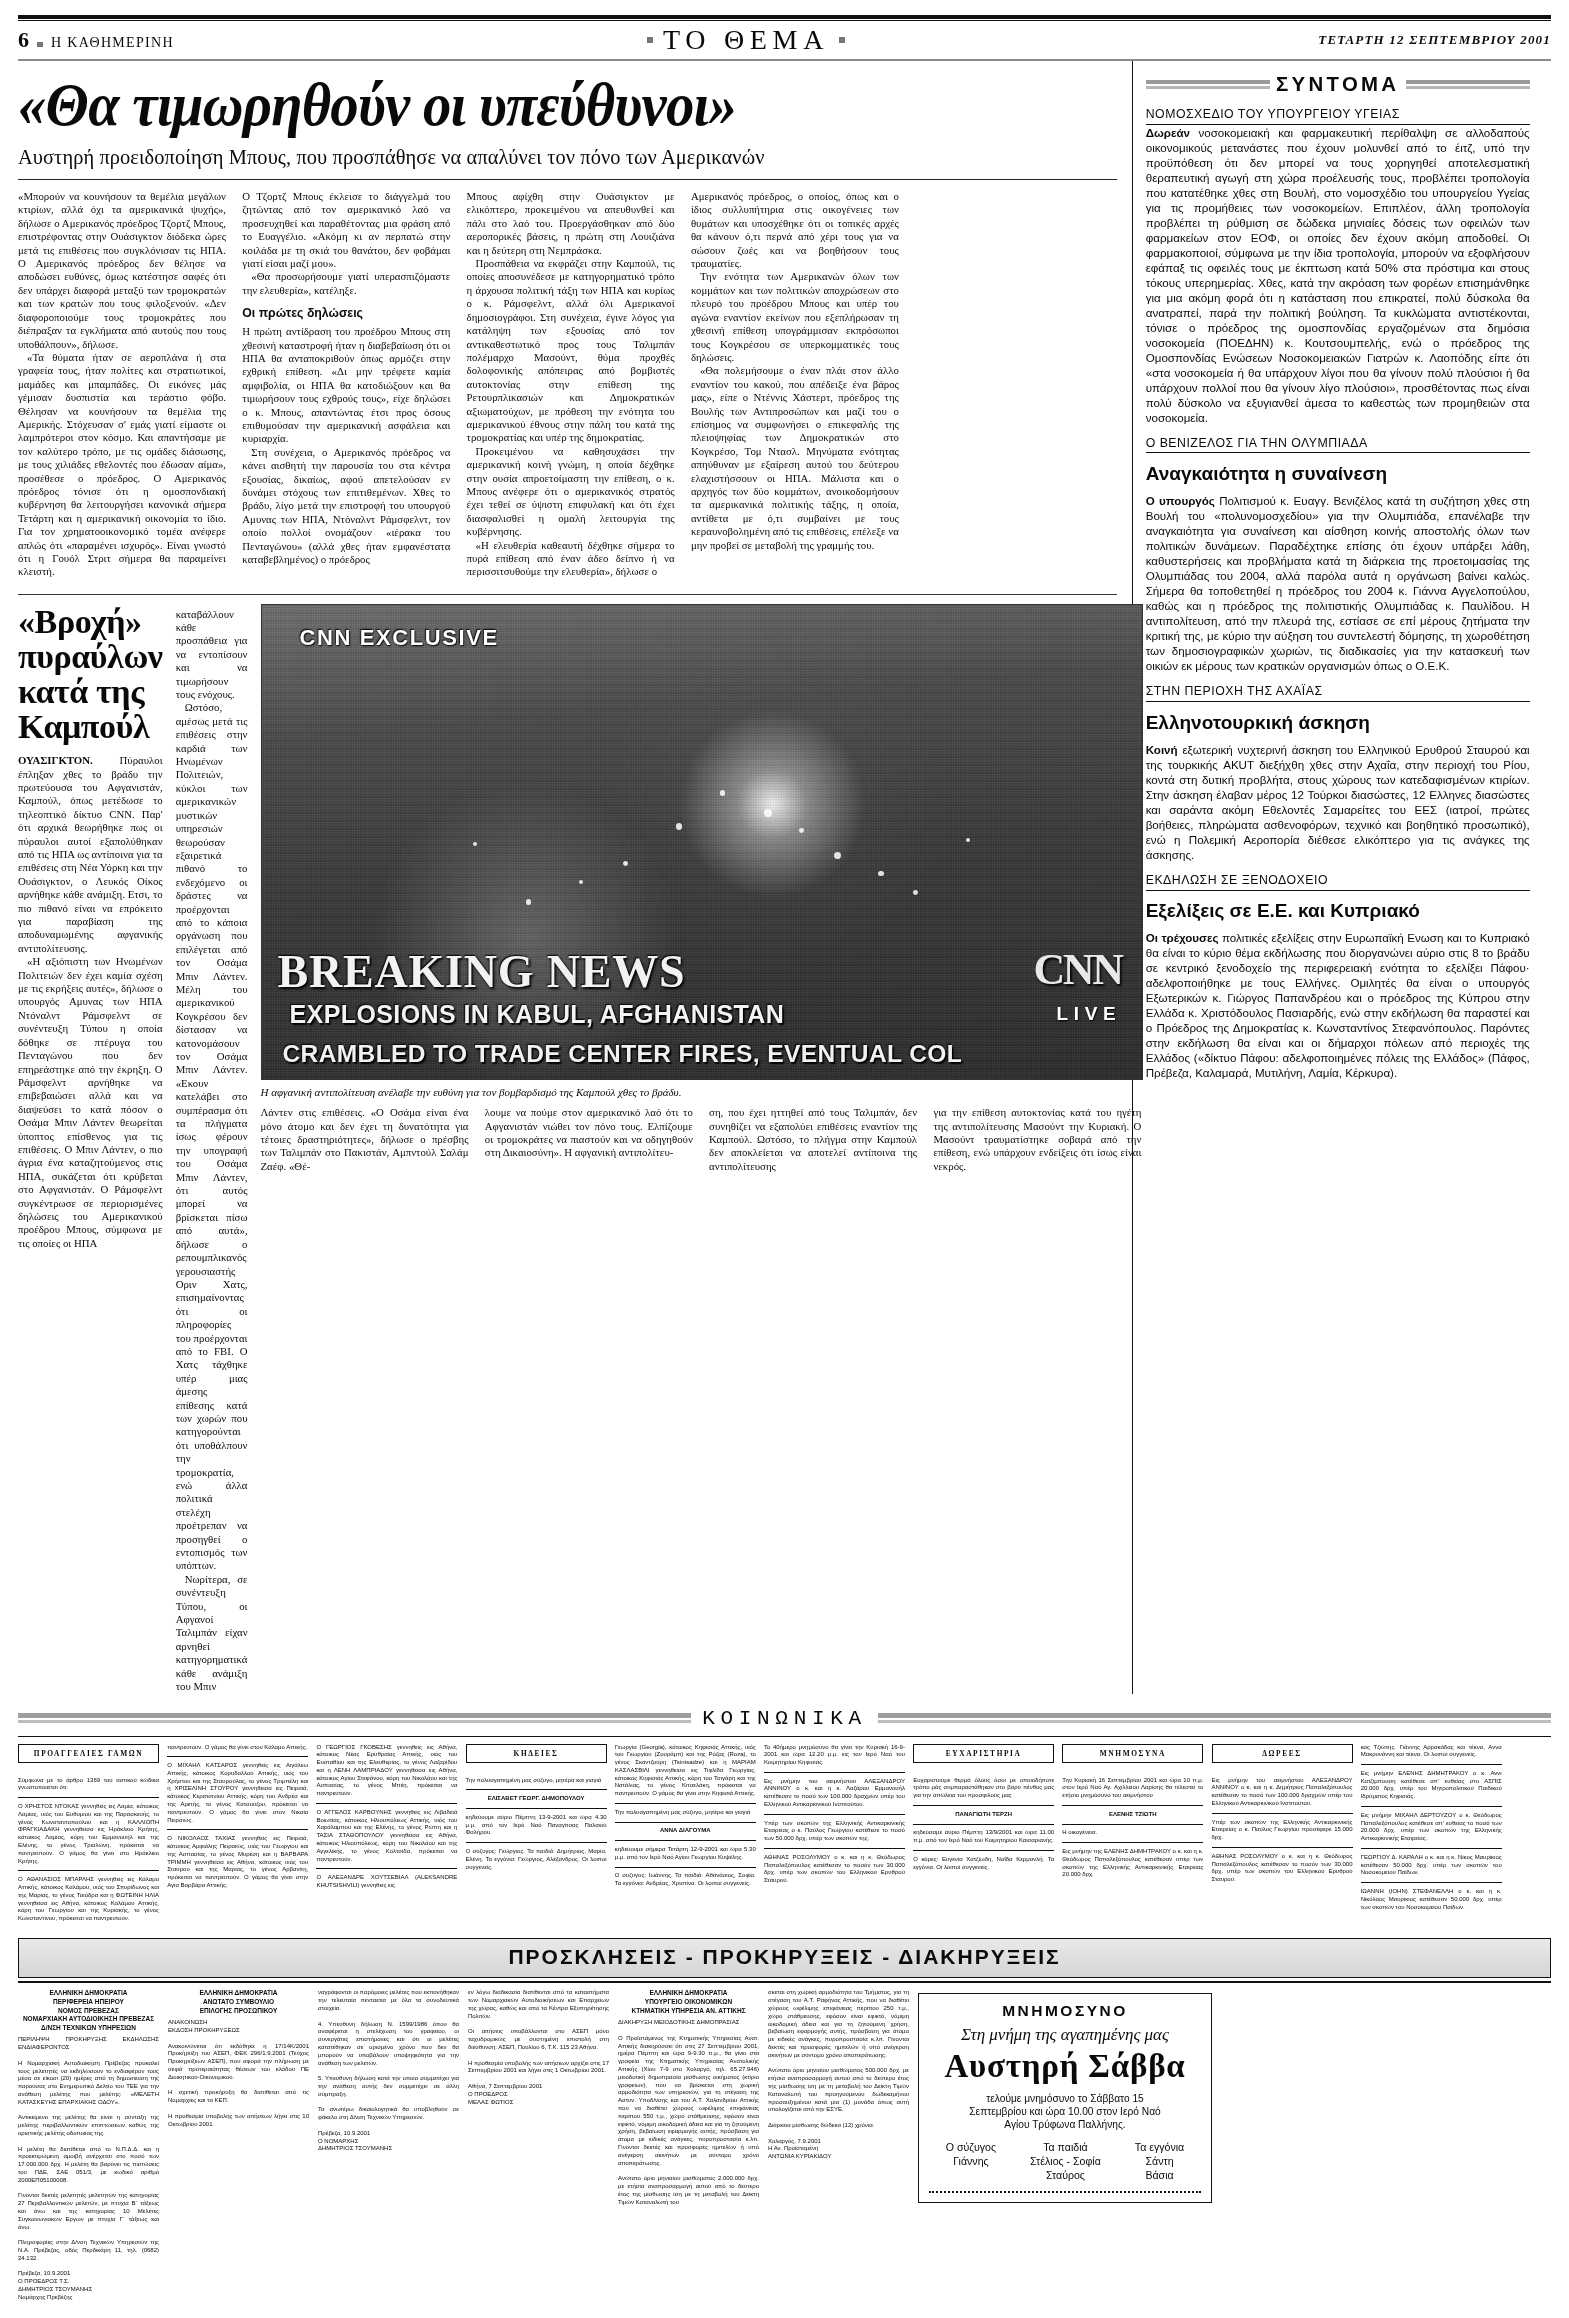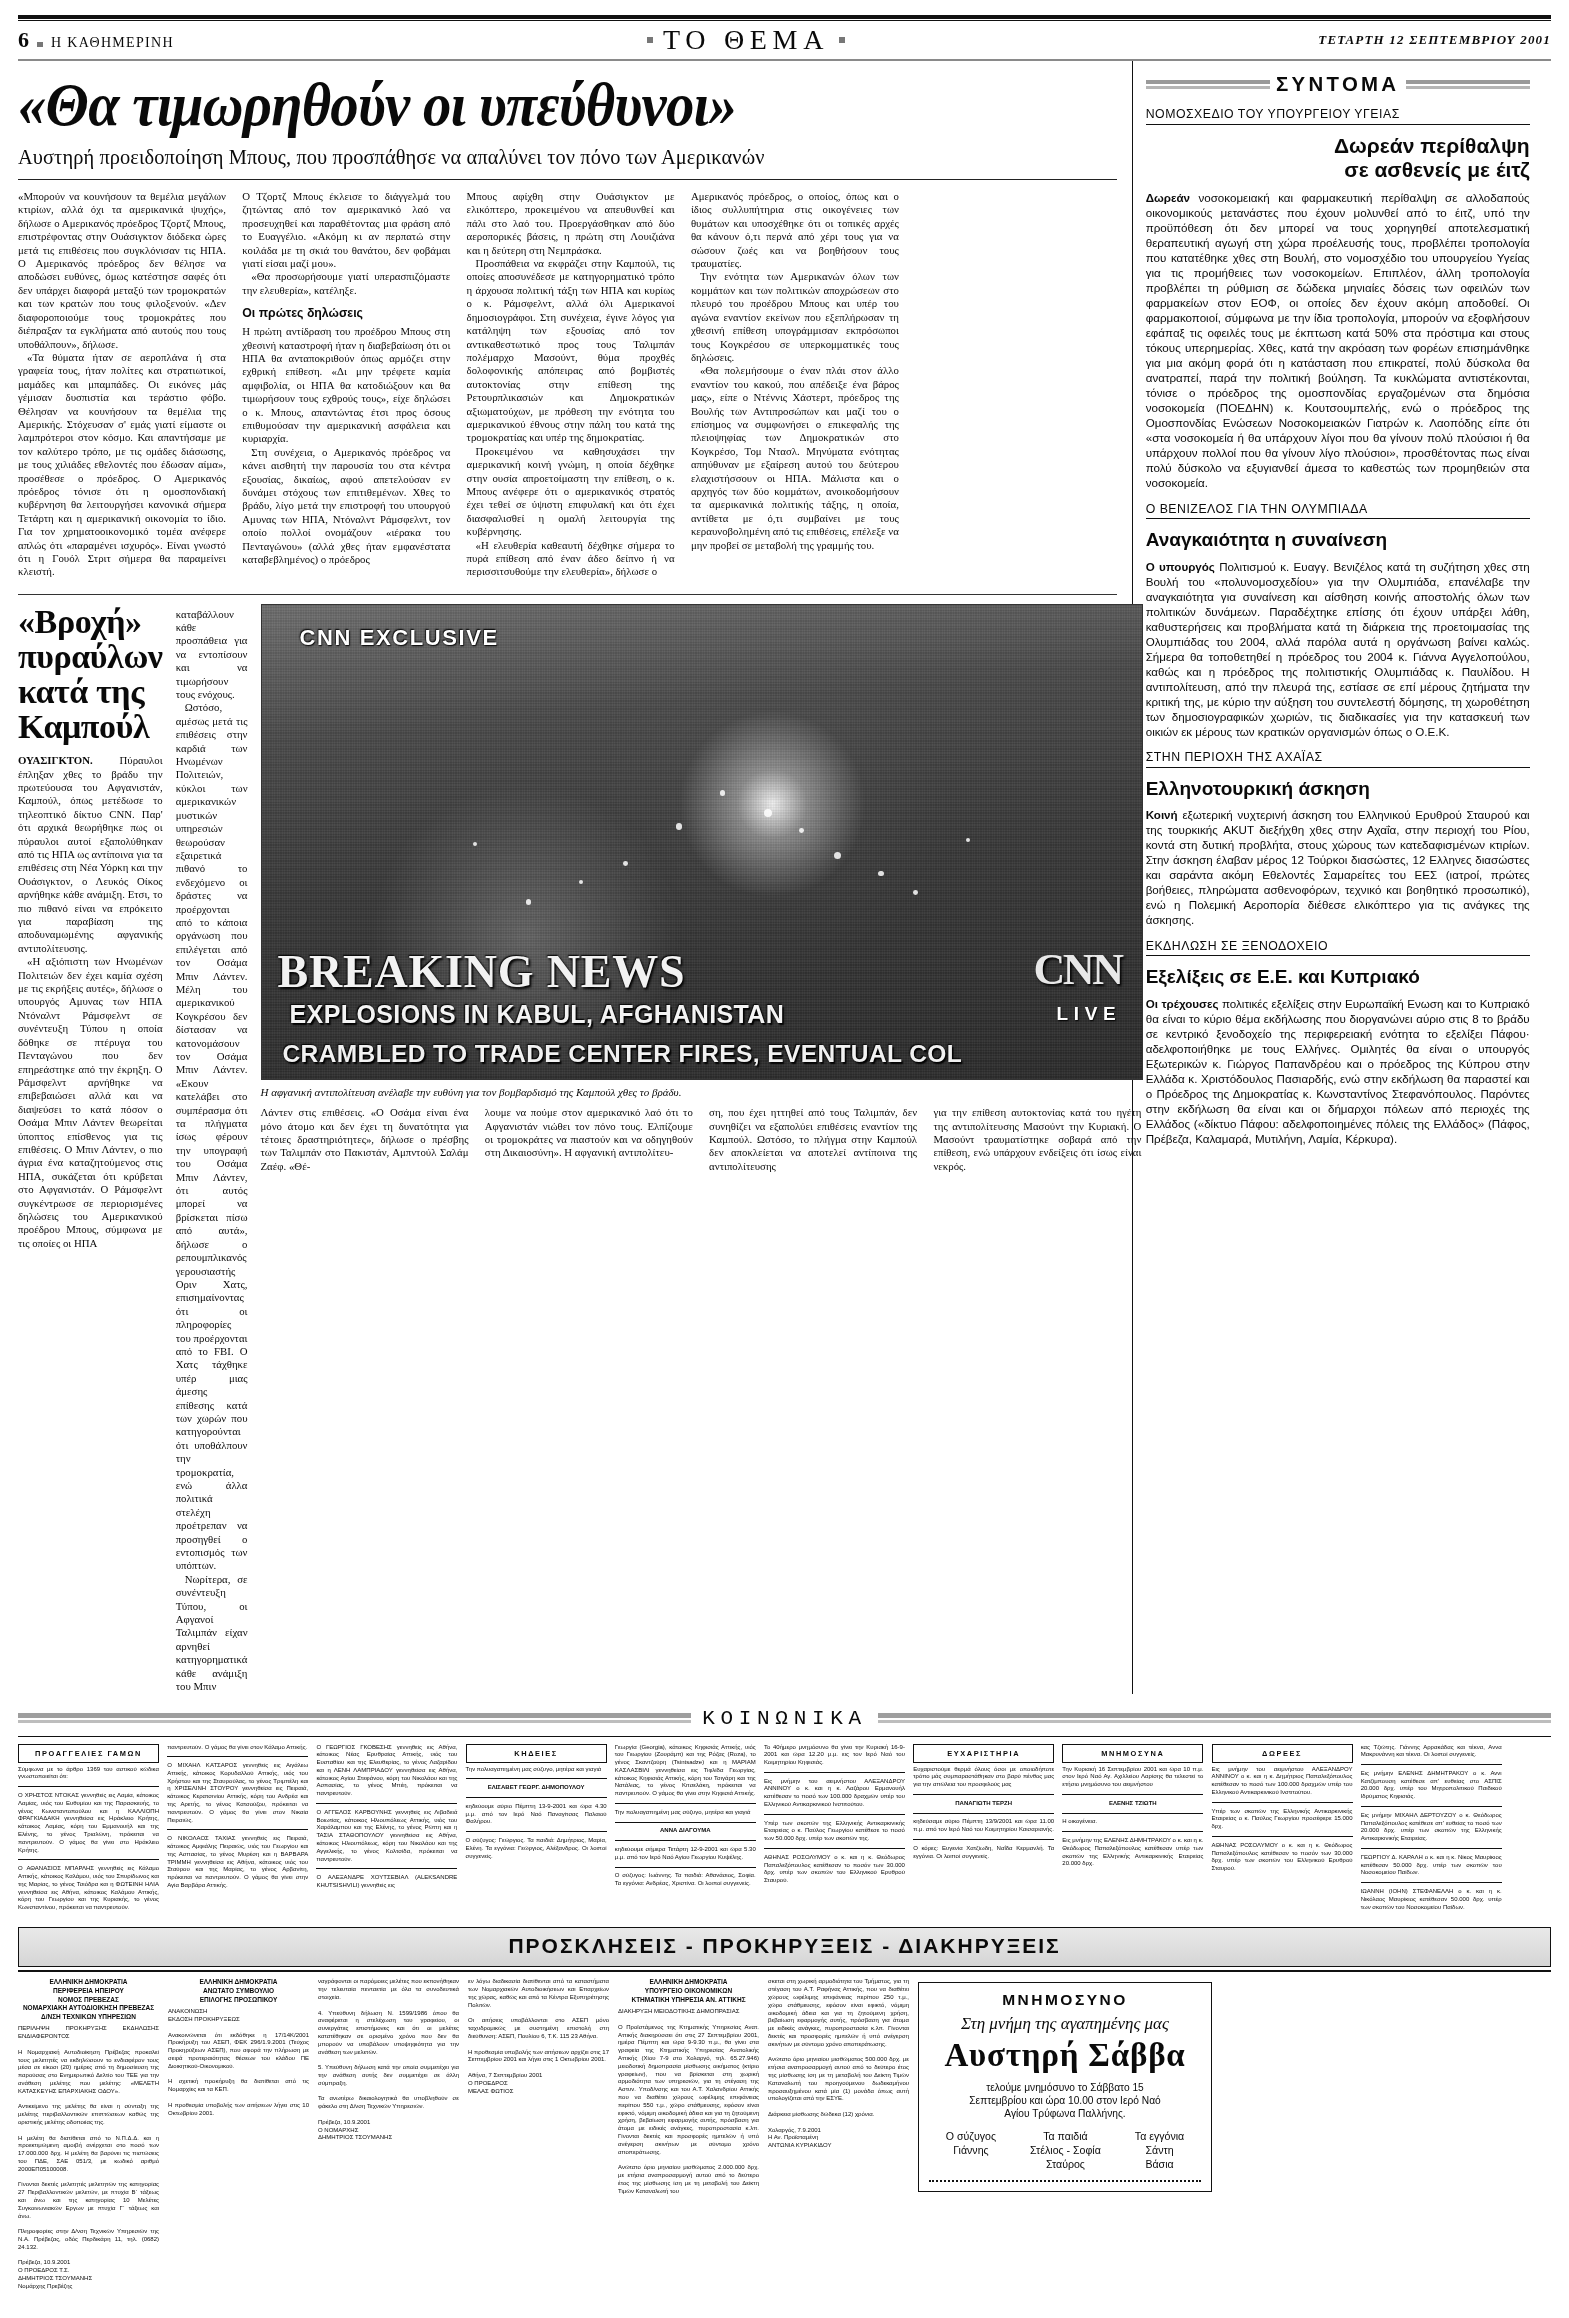--- a/index.html
+++ b/index.html
@@ -201,22 +201,22 @@
     display: flex; margin: 6.5px 18px 0 18px; gap: 8.2px;
   }
   .kn-col { width: 141px; }
   .micro {
     font-family: "Liberation Sans", sans-serif;
     font-size: 6px; line-height: 7.8px; text-align: justify;
   }
   .micro p { margin: 0 0 4.1px 0; }
   .boxhead {
     border: 1.2px solid #111; text-align: center; padding: 4.1px 1.6px;
-    font-family: Liberation Sans, sans-serif; font-weight: bold;
-    font-size: 7.4px; letter-spacing: 1.6px; margin: 0 0 3px 0;
+    font-family: Liberation Serif, serif; font-weight: bold;
+    font-size: 7.4px; letter-spacing: 1.6px; margin: 0 0 14px 0;
   }
   .centerline { text-align: center; font-weight: bold; }
   .hairline { border-top: 1.1px solid #111; margin: 4.9px 0; }
 
   
   .banner {
     margin: 11.4px 18px 0 18px;
     border: 1.6px solid #111;
     background: linear-gradient(#e9e9e9, #d5d5d5);
     text-align: center; padding: 5.7px 0 7.4px 0;
@@ -417,22 +417,20 @@
             <div class="thin"></div>
           </div>
         <div class="syn-title">ΣΥΝΤΟΜΑ</div>
         <div class="syn-bars">
             <div></div>
             <div class="thin"></div>
           </div>
       </div>
 
       <div class="kicker">ΝΟΜΟΣΧΕΔΙΟ ΤΟΥ ΥΠΟΥΡΓΕΙΟΥ ΥΓΕΙΑΣ</div>
-      <div class="sb-hl" style="white-space:pre-line;">Δωρεάν περίθαλψη
-σε ασθενείς με έιτζ</div>
       <p class="sb-text"><b>Δωρεάν</b> <span>νοσοκομειακή και φαρμακευτική περίθαλψη σε αλλοδαπούς οικονομικούς μετανάστες που έχουν μολυνθεί από το έιτζ, υπό την προϋπόθεση ότι δεν μπορεί να τους χορηγηθεί αποτελεσματική θεραπευτική αγωγή στη χώρα προέλευσής τους, προβλέπει τροπολογία που κατατέθηκε χθες στη Βουλή, στο νομοσχέδιο του υπουργείου Υγείας για τις προμήθειες των νοσοκομείων. Επιπλέον, άλλη τροπολογία προβλέπει τη ρύθμιση σε δώδεκα μηνιαίες δόσεις των οφειλών των φαρμακείων στον ΕΟΦ, οι οποίες δεν έχουν ακόμη αποδοθεί. Οι φαρμακοποιοί, σύμφωνα με την ίδια τροπολογία, μπορούν να εξοφλήσουν εφάπαξ τις οφειλές τους με έκπτωση κατά 50% στα πρόστιμα και στους τόκους υπερημερίας. Χθες, κατά την ακρόαση των φορέων επισημάνθηκε για μια ακόμη φορά ότι η κατάσταση που επικρατεί, πολύ δύσκολα θα ανατραπεί, παρά την πολιτική βούληση. Τα κυκλώματα αντιστέκονται, τόνισε ο πρόεδρος της ομοσπονδίας εργαζομένων στα δημόσια νοσοκομεία (ΠΟΕΔΗΝ) κ. Κουτσουμπελής, ενώ ο πρόεδρος της Ομοσπονδίας Ενώσεων Νοσοκομειακών Γιατρών κ. Λαοπόδης είπε ότι «στα νοσοκομεία ή θα υπάρχουν λίγοι που θα γίνουν πολύ πλούσιοι ή θα υπάρχουν πολλοί που θα γίνουν λίγο πλούσιοι», προσθέτοντας πως είναι πολύ δύσκολο να εξυγιανθεί άμεσα το καθεστώς των προμηθειών στα νοσοκομεία.</span></p>
 
       <div class="kicker">Ο ΒΕΝΙΖΕΛΟΣ ΓΙΑ ΤΗΝ ΟΛΥΜΠΙΑΔΑ</div>
       <div class="sb-hl left">Αναγκαιότητα η συναίνεση</div>
       <p class="sb-text"><b>Ο υπουργός</b> <span>Πολιτισμού κ. Ευαγγ. Βενιζέλος κατά τη συζήτηση χθες στη Βουλή του «πολυνομοσχεδίου» για την Ολυμπιάδα, επανέλαβε την αναγκαιότητα για συναίνεση και αίσθηση κοινής αποστολής όλων των πολιτικών δυνάμεων. Παραδέχτηκε επίσης ότι έχουν υπάρξει λάθη, καθυστερήσεις και προβλήματα κατά τη διάρκεια της προετοιμασίας της Ολυμπιάδας του 2004, αλλά παρόλα αυτά η οργάνωση βαίνει καλώς. Σήμερα θα τοποθετηθεί η πρόεδρος του 2004 κ. Γιάννα Αγγελοπούλου, καθώς και η πρόεδρος της πολιτιστικής Ολυμπιάδας κ. Παυλίδου. Η αντιπολίτευση, από την πλευρά της, εστίασε σε επί μέρους ζητήματα την κριτική της, με κύριο την αύξηση του συντελεστή δόμησης, τη χωροθέτηση των δημοσιογραφικών χωριών, τις διαδικασίες για την κατασκευή των οικιών εκ μέρους των κρατικών οργανισμών όπως ο Ο.Ε.Κ.</span></p>
 
       <div class="kicker">ΣΤΗΝ ΠΕΡΙΟΧΗ ΤΗΣ ΑΧΑΪΑΣ</div>
       <div class="sb-hl left">Ελληνοτουρκική άσκηση</div>
       <p class="sb-text"><b>Κοινή</b> <span>εξωτερική νυχτερινή άσκηση του Ελληνικού Ερυθρού Σταυρού και της τουρκικής AKUT διεξήχθη χθες στην Αχαΐα, στην περιοχή του Ρίου, κοντά στη δυτική προβλήτα, στους χώρους των κατεδαφισμένων κτιρίων. Στην άσκηση έλαβαν μέρος 12 Τούρκοι διασώστες, 12 Ελληνες διασώστες και σαράντα ακόμη Εθελοντές Σαμαρείτες του ΕΕΣ (ιατροί, πρώτες βοήθειες, πληρώματα ασθενοφόρων, τεχνικό και βοηθητικό προσωπικό), ενώ η Πολεμική Αεροπορία διέθεσε ελικόπτερο για τις ανάγκες της άσκησης.</span></p>
 

